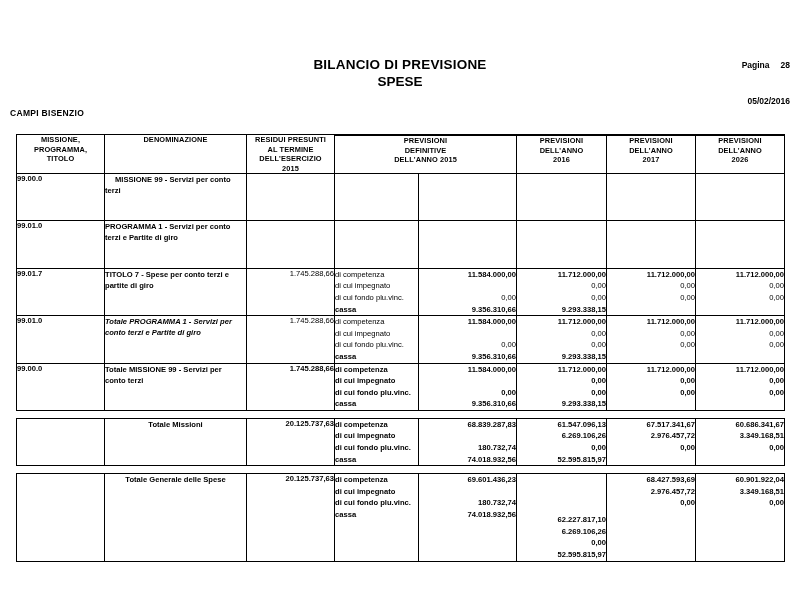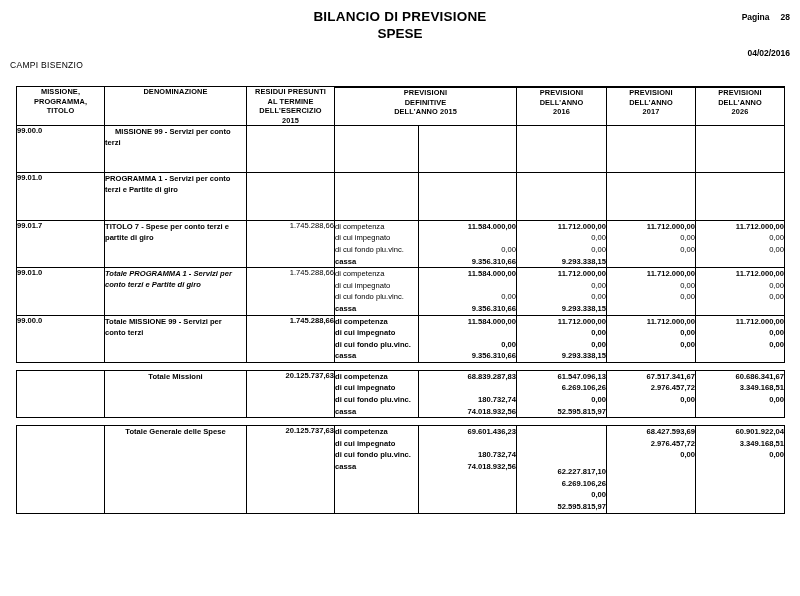--- a/index.html
+++ b/index.html
@@ -23,20 +23,21 @@
   }
 
   
   .doc-header {
     position: relative;
     height: 72px;
   }
   .title-block {
     text-align: center;
     padding-top: 9px;
+    margin-top: 48px;
   }
   .title-main {
     font-size: 13.5px;
     font-weight: bold;
     letter-spacing: 0.2px;
     line-height: 16px;
   }
   .title-sub {
     font-size: 13.5px;
     font-weight: bold;
@@ -56,21 +57,21 @@
     top: 48px;
     right: 10px;
     font-size: 8.5px;
     font-weight: bold;
   }
   .entity-name {
     position: absolute;
     top: 60px;
     left: 10px;
     font-size: 8.5px;
-    font-weight: normal;
+    font-weight: bold;
     letter-spacing: 0.3px;
   }
 
   
   .tbl {
     position: absolute;
     top: 86px;
     left: 16px;
     width: 768px;
     border-collapse: collapse;
@@ -128,21 +129,21 @@
 <div class="page">
 
   <div class="doc-header">
     <div class="title-block">
       <div class="title-main">BILANCIO DI PREVISIONE</div>
       <div class="title-sub">SPESE</div>
     </div>
     <div class="page-num">
       <span>Pagina</span><span class="num">28</span>
     </div>
-    <div class="doc-date">04/02/2016</div>
+    <div class="doc-date">05/02/2016</div>
     <div class="entity-name">CAMPI BISENZIO</div>
   </div>
 
   <table class="tbl">
     <colgroup>
       <col style="width:88px">
         <col style="width:142px">
         <col style="width:88px">
       <col style="width:84px">
         <col style="width:98px">

